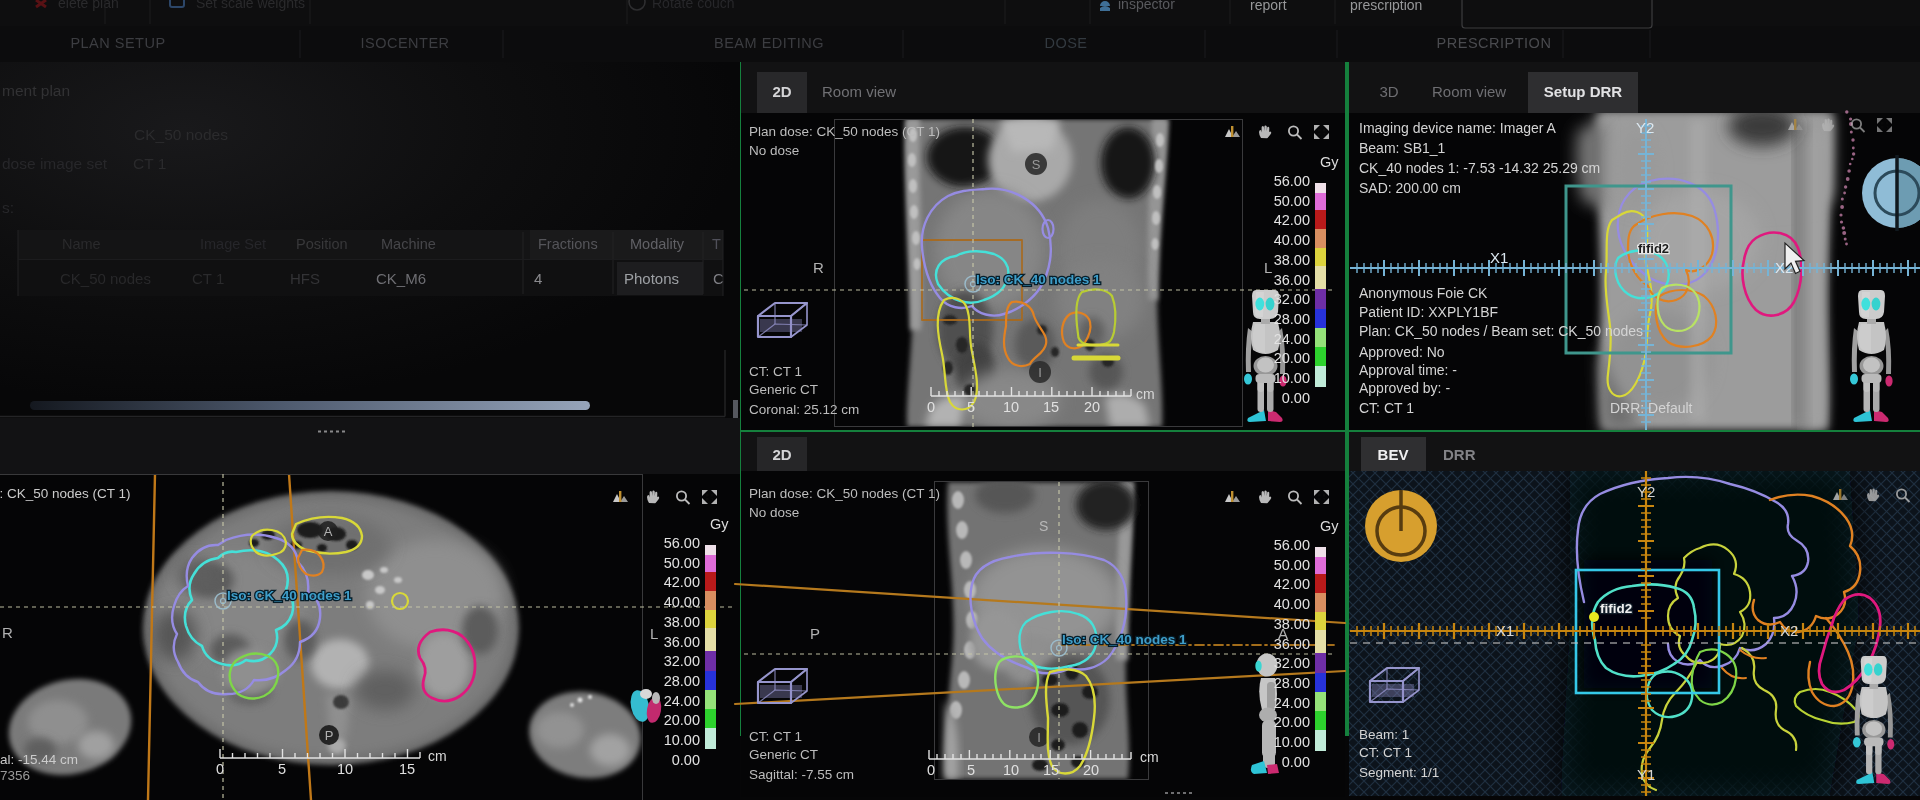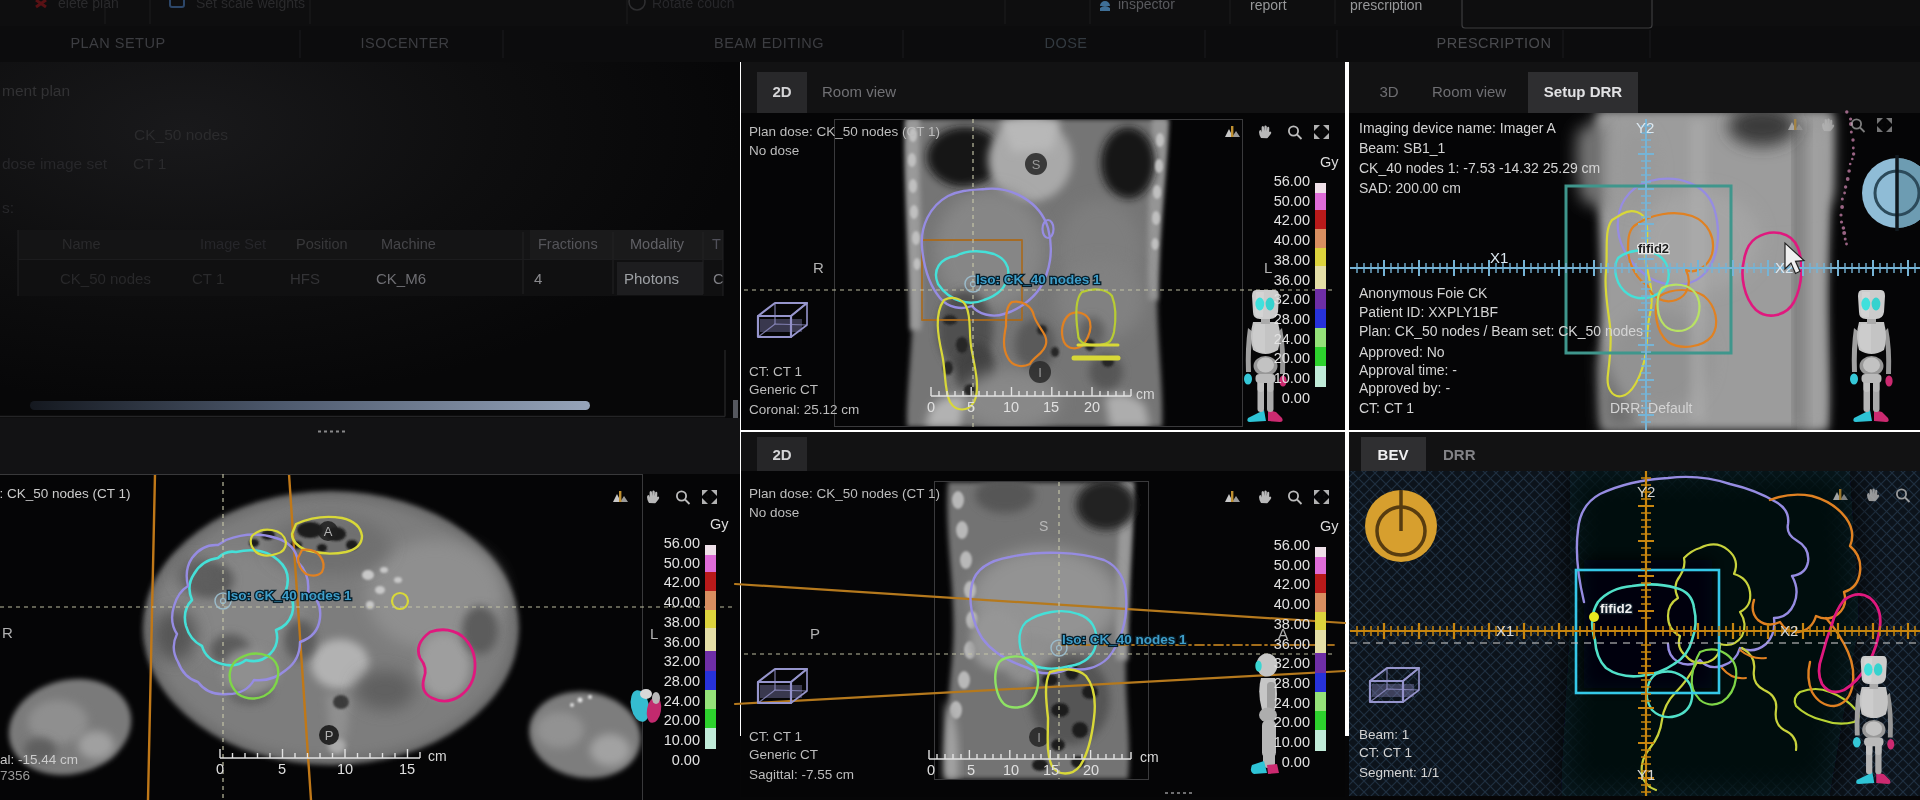--- a/index.html
+++ b/index.html
@@ -1,17 +1,17 @@
 <!DOCTYPE html>
 <html><head><meta charset="utf-8">
 <style>
 html,body{margin:0;padding:0;background:#060607;width:1920px;height:800px;overflow:hidden;}
 *{box-sizing:border-box;}
 body{font-family:"Liberation Sans", sans-serif;}
-#page{position:absolute;top:0;left:0;width:1920px;height:736px;background:#ffffff;}
+#page{position:absolute;top:0;left:0;width:1920px;height:736px;background:#15803d;}
 svg{position:absolute;top:0;left:0;}
 </style></head>
 <body>
 <div id="page">
 <svg id="main" width="1920" height="800" viewBox="0 0 1920 800">
 <defs>
 
 <filter id="b1" x="-30%" y="-30%" width="160%" height="160%">
           <feGaussianBlur stdDeviation="1.2"></feGaussianBlur>
         </filter>

